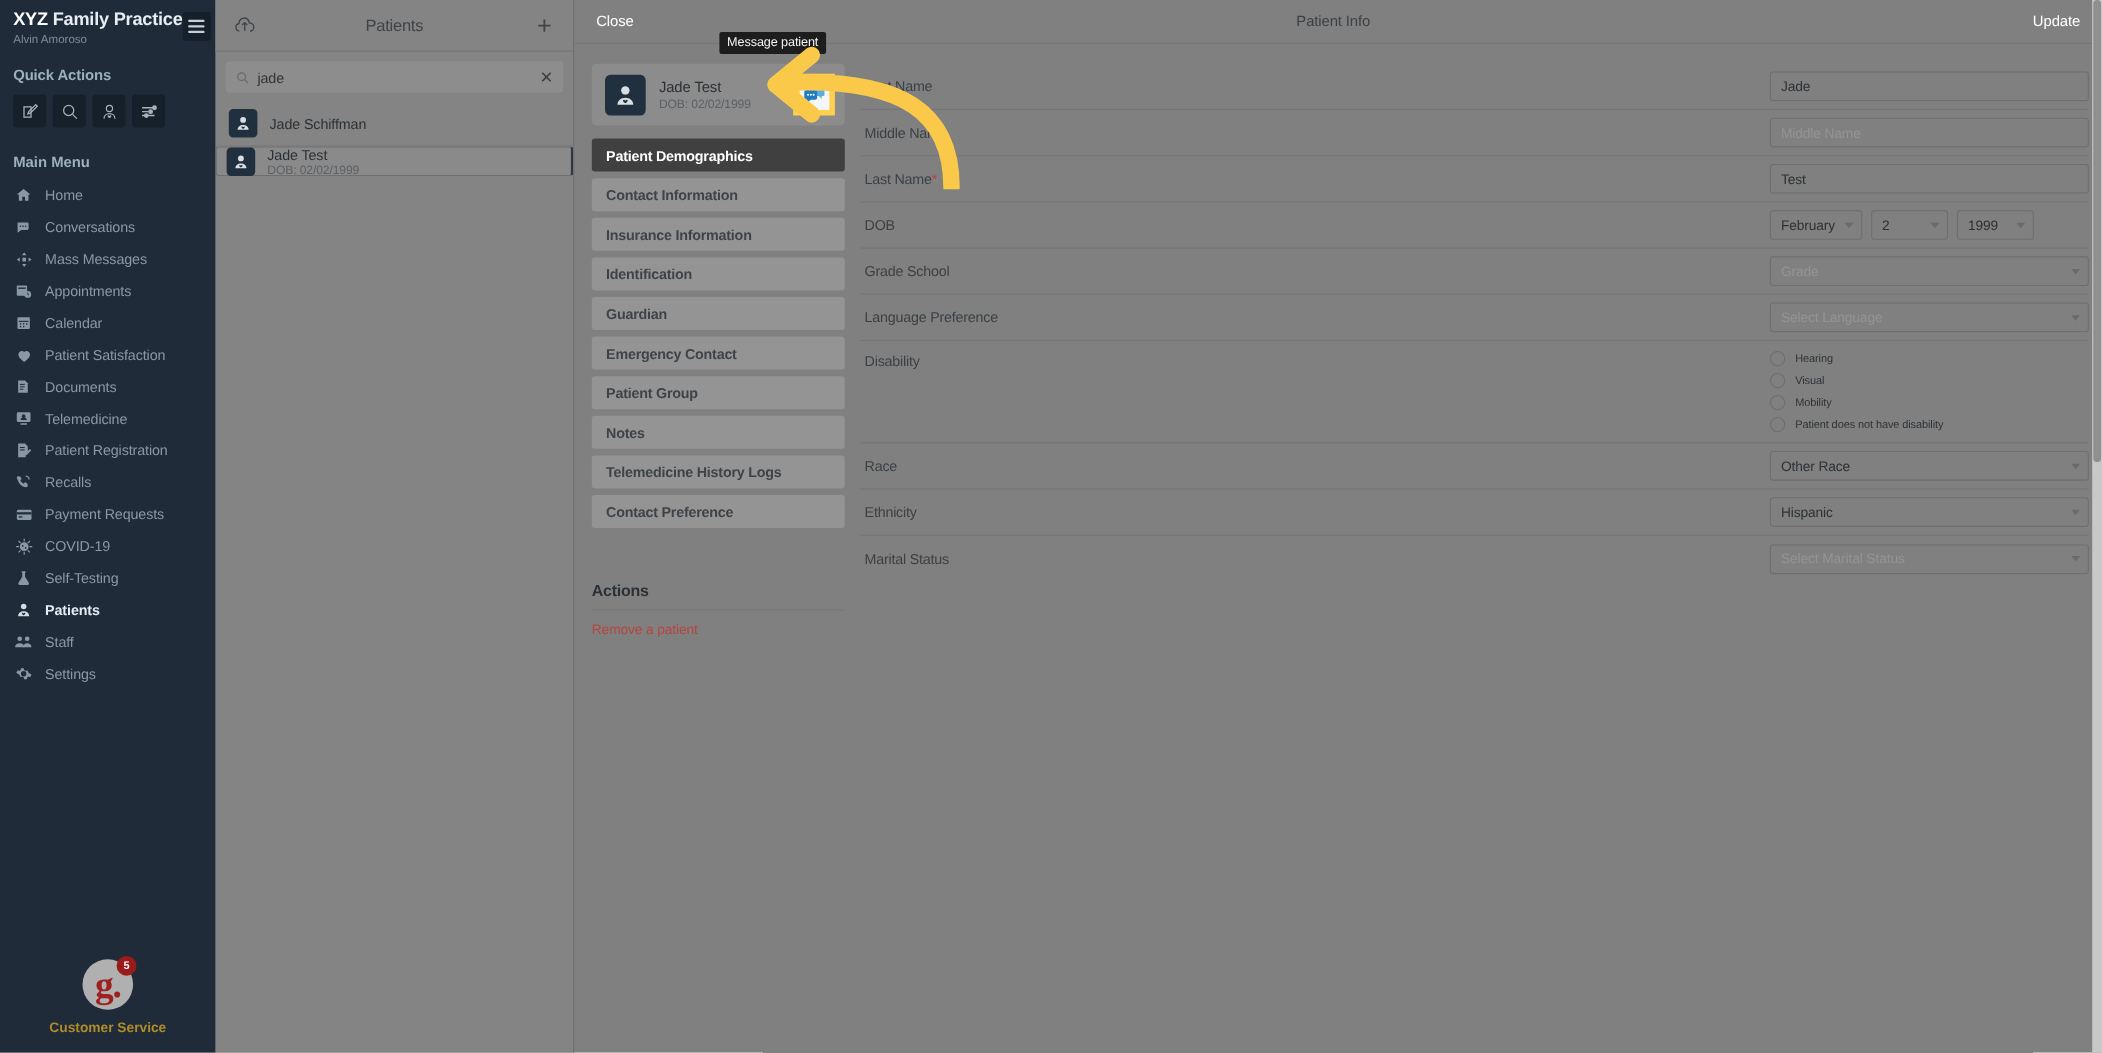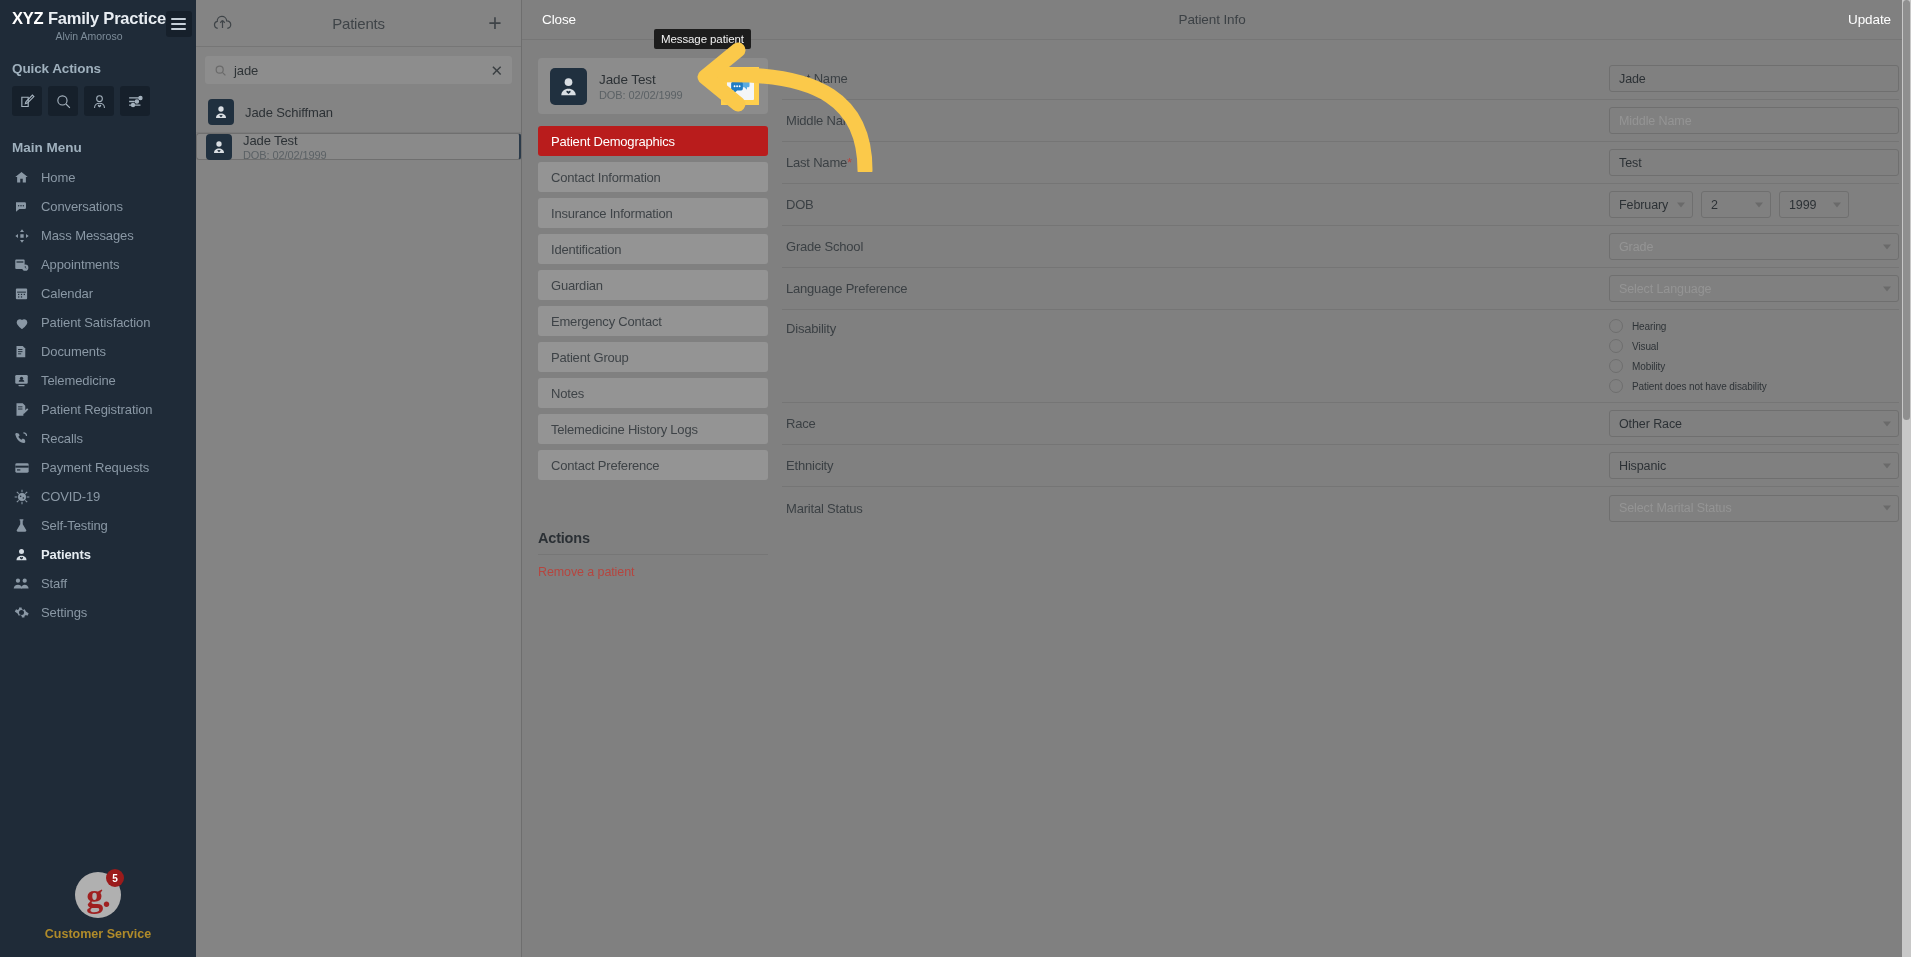--- a/index.html
+++ b/index.html
@@ -20,21 +20,21 @@
     position: absolute; left: 0; top: 0;
     width: 196px; height: 957px;
     background: #1f2b38;
     color: #8a98a5;
     overflow: hidden;
   }
   .brand-row {
     display: flex; align-items: flex-start;
     padding: 9px 10px 0 12px;
   }
-  .brand-text { flex: 1; text-align: center; }
+  .brand-text { flex: 1; }
   .brand-title {
     font-size: 16.5px; font-weight: 700; color: #e8edf2;
     letter-spacing: -0.2px; line-height: 19px;
     white-space: nowrap;
   }
   .brand-title .x { color: #ffffff; }
   .brand-sub {
     font-size: 10.5px; color: #7d8c99; margin-top: 2px; line-height: 13px;
   }
   .hamburger {
@@ -187,22 +187,23 @@
     font-size: 11.5px; padding: 4px 7px; border-radius: 2px;
     white-space: nowrap; letter-spacing: -0.1px;
   }
 
   .nav-list { margin-top: 12px; }
   .nav-item {
     height: 30px; background: #949494; border-radius: 3px;
     display: flex; align-items: center; padding-left: 13px;
     font-size: 13px; color: #3e4347; margin-bottom: 6px; cursor: pointer;
     letter-spacing: -0.2px;
-  }
-  .nav-item.active { background: #b91c1c; color: #ffffff; font-weight: 400; }
+    font-weight: bold;
+  }
+  .nav-item.active { background: #404040; color: #ffffff; font-weight: 700; }
 
   .actions-title {
     margin-top: 50px; font-size: 14.5px; font-weight: 700; color: #2b3035;
     letter-spacing: -0.2px;
   }
   .actions-div { height: 1px; background: #767676; margin-top: 8px; }
   .action-link {
     margin-top: 10px; font-size: 12.5px; color: #b5453f; cursor: pointer;
     letter-spacing: -0.1px;
   }

